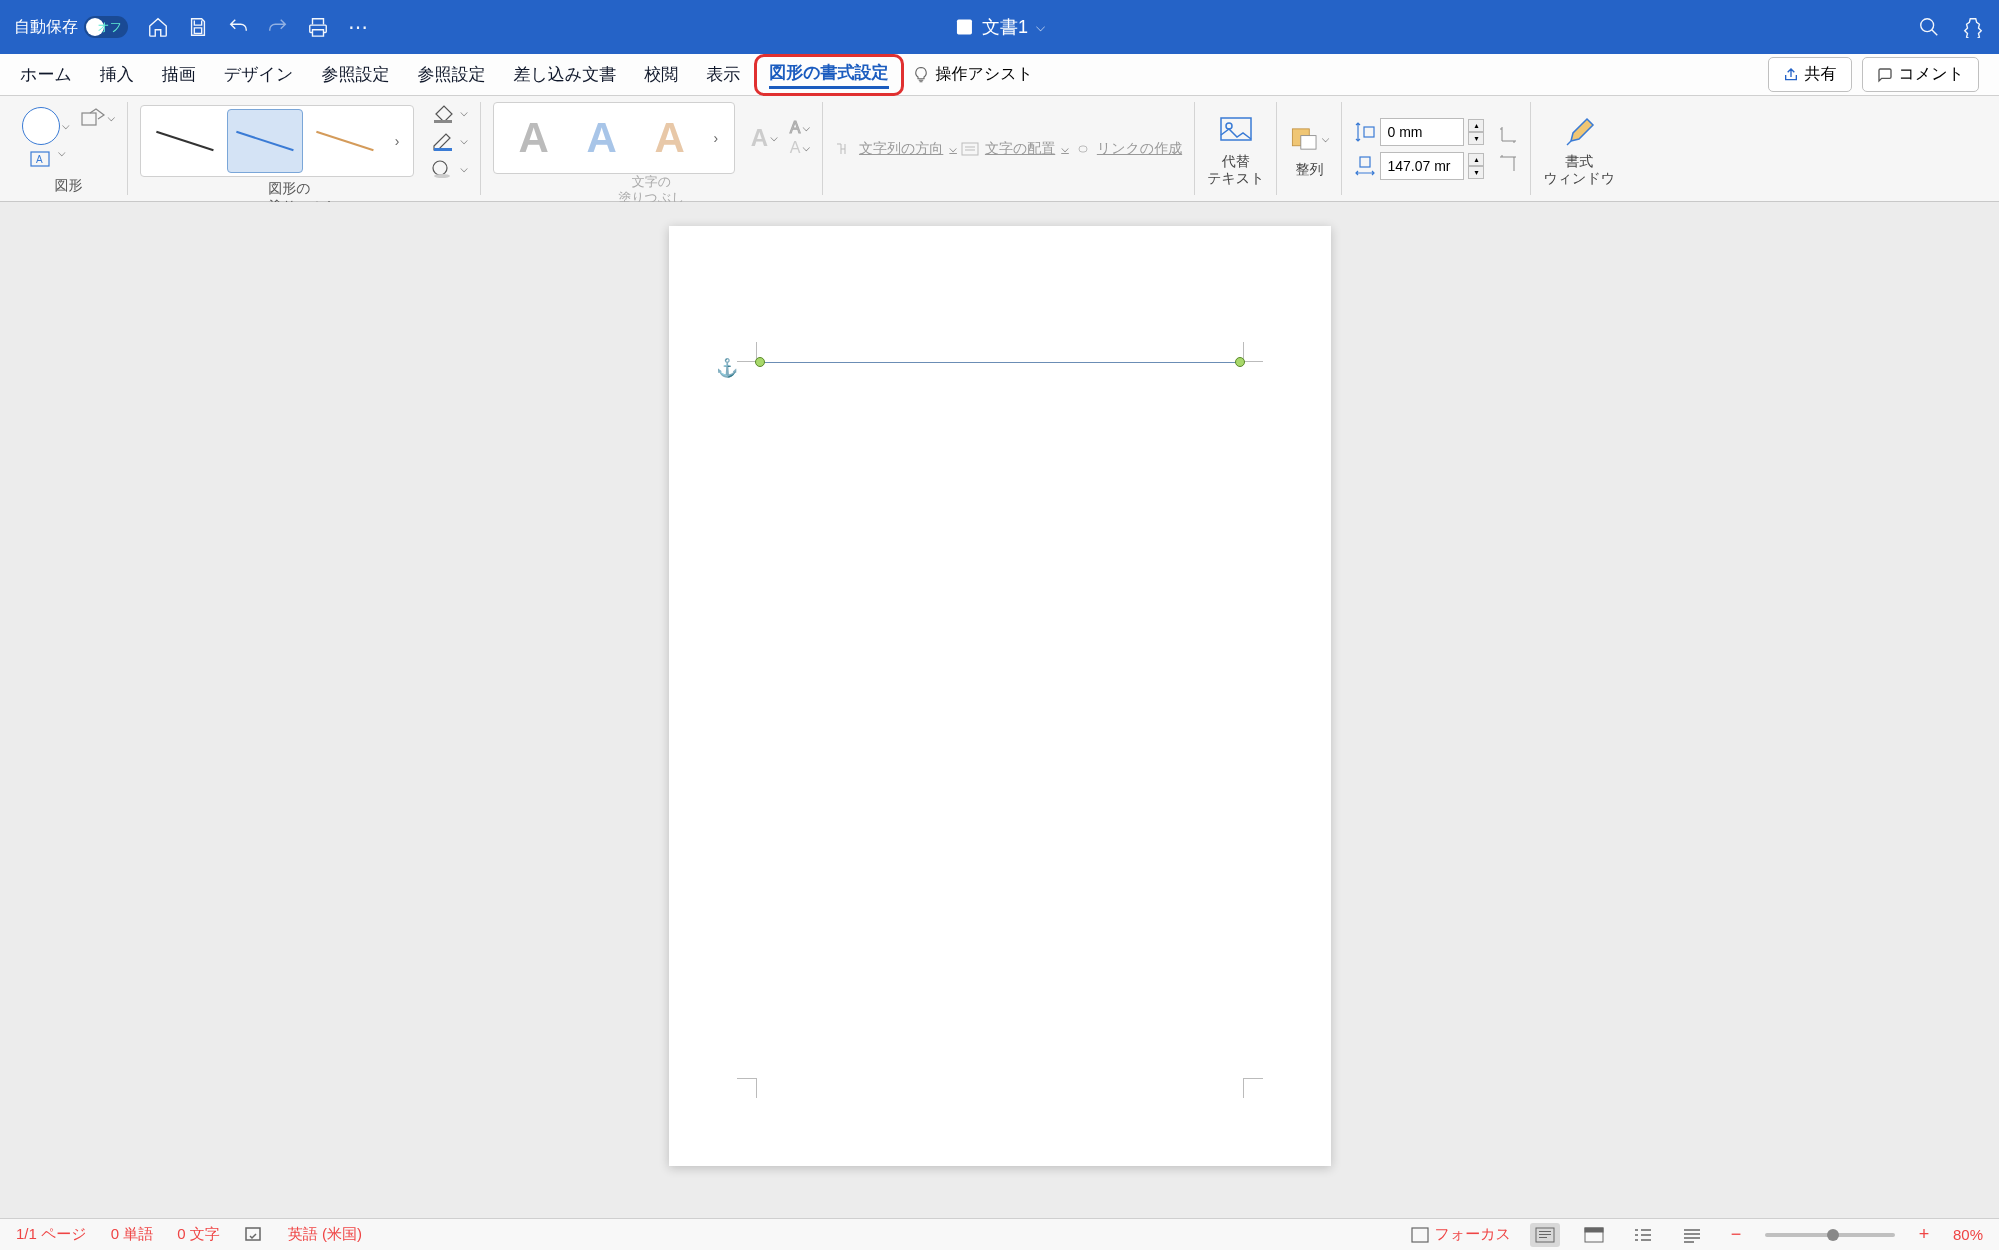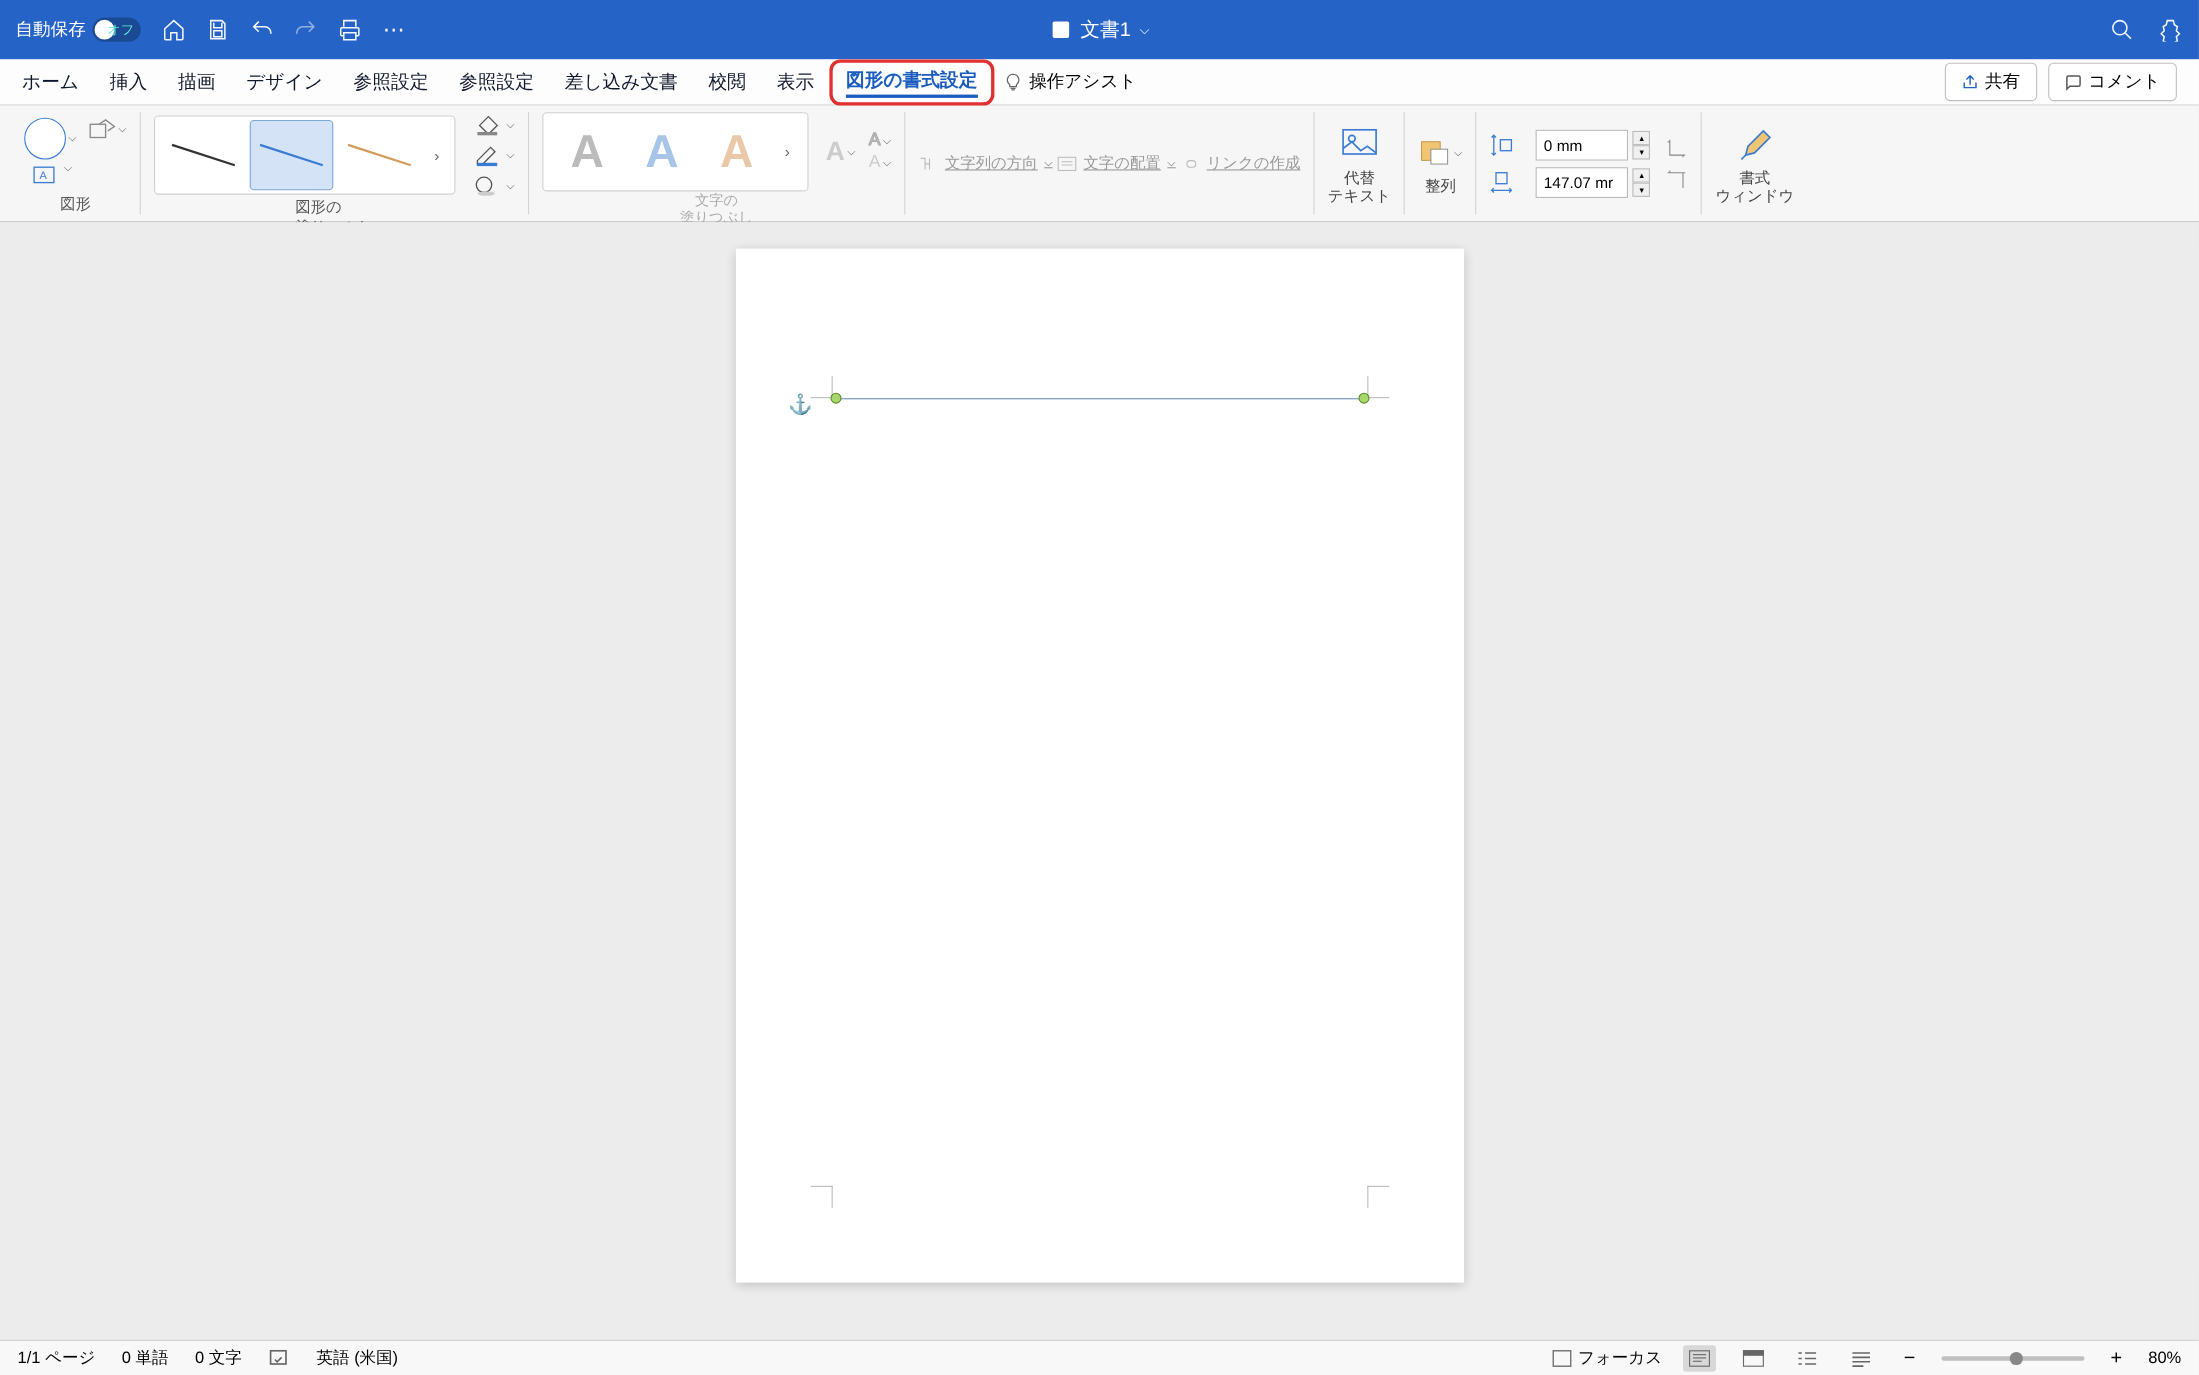--- a/index.html
+++ b/index.html
@@ -62,40 +62,40 @@
     .to-item { display: flex; align-items: center; gap: 6px; }
     .to-icon { width: 18px; height: 14px; }
     
     .big-btn { display: flex; flex-direction: column; align-items: center; gap: 2px; cursor: pointer; }
     .big-btn-icon { width: 40px; height: 40px; display: flex; align-items: center; justify-content: center; }
     .big-btn-label { font-size: 14px; color: #444; line-height: 1.2; text-align: center; }
     
     .size-fields { display: flex; flex-direction: column; gap: 6px; }
     .size-row { display: flex; align-items: center; gap: 4px; }
     .size-icon { width: 22px; height: 22px; }
-    .size-input { width: 84px; height: 28px; border: 1px solid #bbb; font-size: 14px; padding: 0 6px; background: #fff; margin-left: 16px; }
+    .size-input { width: 84px; height: 28px; border: 1px solid #bbb; font-size: 14px; padding: 0 6px; background: #fff; }
     .spinner { display: flex; flex-direction: column; }
     .spin-btn { width: 16px; height: 13px; border: 1px solid #bbb; background: #f0f0f0; font-size: 8px; display: flex; align-items: center; justify-content: center; cursor: pointer; }
     
     
     .canvas-area { flex: 1; background: #ececec; display: flex; justify-content: center; overflow: auto; padding-top: 24px; }
     .page { width: 662px; height: 940px; background: #fff; box-shadow: 0 2px 10px rgba(0,0,0,0.2); position: relative; }
     .margin-mark { position: absolute; width: 20px; height: 20px; }
     .mm-tl { top: 116px; left: 68px; border-right: 1.5px solid #bbb; border-bottom: 1.5px solid #bbb; }
     .mm-tr { top: 116px; right: 68px; border-left: 1.5px solid #bbb; border-bottom: 1.5px solid #bbb; }
     .mm-bl { bottom: 68px; left: 68px; border-right: 1.5px solid #bbb; border-top: 1.5px solid #bbb; }
     .mm-br { bottom: 68px; right: 68px; border-left: 1.5px solid #bbb; border-top: 1.5px solid #bbb; }
     .anchor { position: absolute; top: 131px; left: 48px; font-size: 18px; color: #555; }
     .shape-line { position: absolute; top: 136px; left: 90px; right: 90px; height: 1px; background: #6b8db5; }
     .handle { position: absolute; width: 10px; height: 10px; background: #a8d86b; border: 1px solid #5a8a2a; border-radius: 50%; top: 131px; }
     .handle.left { left: 86px; }
     .handle.right { right: 86px; }
     
     
-    .statusbar { height: 32px; background: #f8f8f8; border-top: 1px solid #cfcfcf; display: flex; align-items: center; padding: 0 16px; font-size: 15px; color: #000000; gap: 24px; }
+    .statusbar { height: 32px; background: #f8f8f8; border-top: 1px solid #cfcfcf; display: flex; align-items: center; padding: 0 16px; font-size: 15px; color: #ef4444; gap: 24px; }
     .sb-item { display: flex; align-items: center; gap: 6px; }
     .sb-right { margin-left: auto; display: flex; align-items: center; gap: 19px; }
     .view-btn { width: 30px; height: 24px; display: flex; align-items: center; justify-content: center; cursor: pointer; border-radius: 3px; }
     .view-btn.active { background: #d8d8d8; }
     .zoom-slider { width: 130px; height: 4px; background: #c0c0c0; position: relative; border-radius: 2px; }
     .zoom-thumb { width: 12px; height: 12px; background: #888; border-radius: 50%; position: absolute; top: -4px; left: 48%; }
     .zoom-btn { width: 20px; font-size: 18px; text-align: center; cursor: pointer; }
   </style>
 </head>
 <body>

